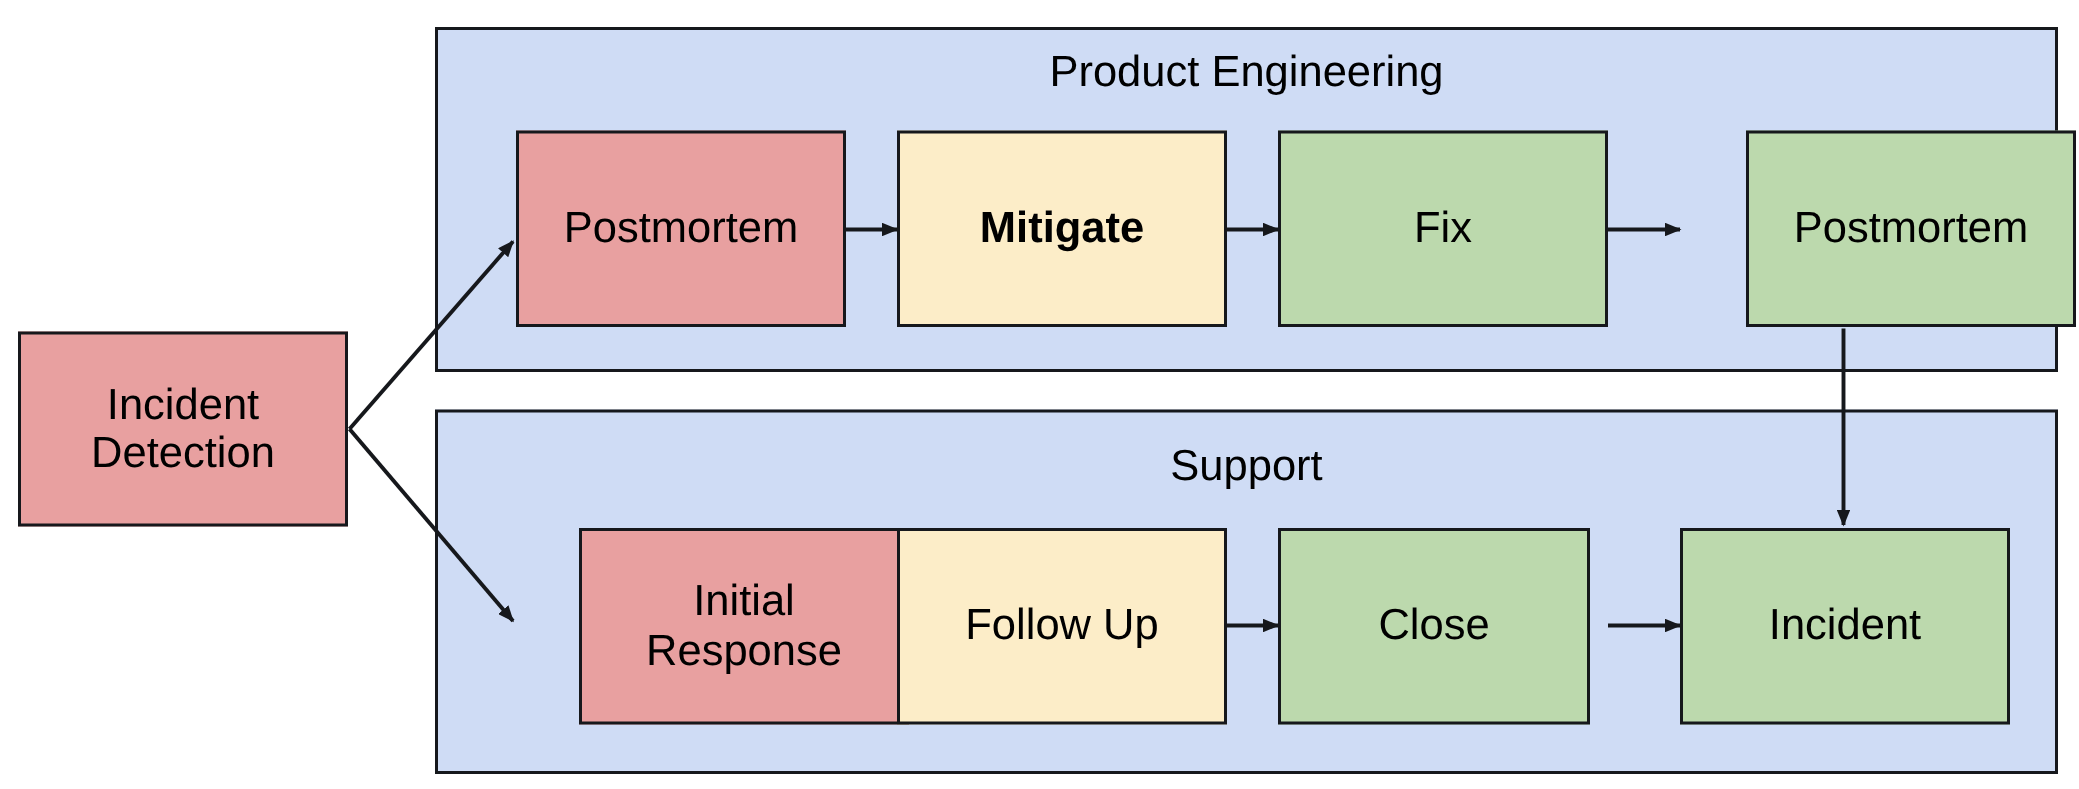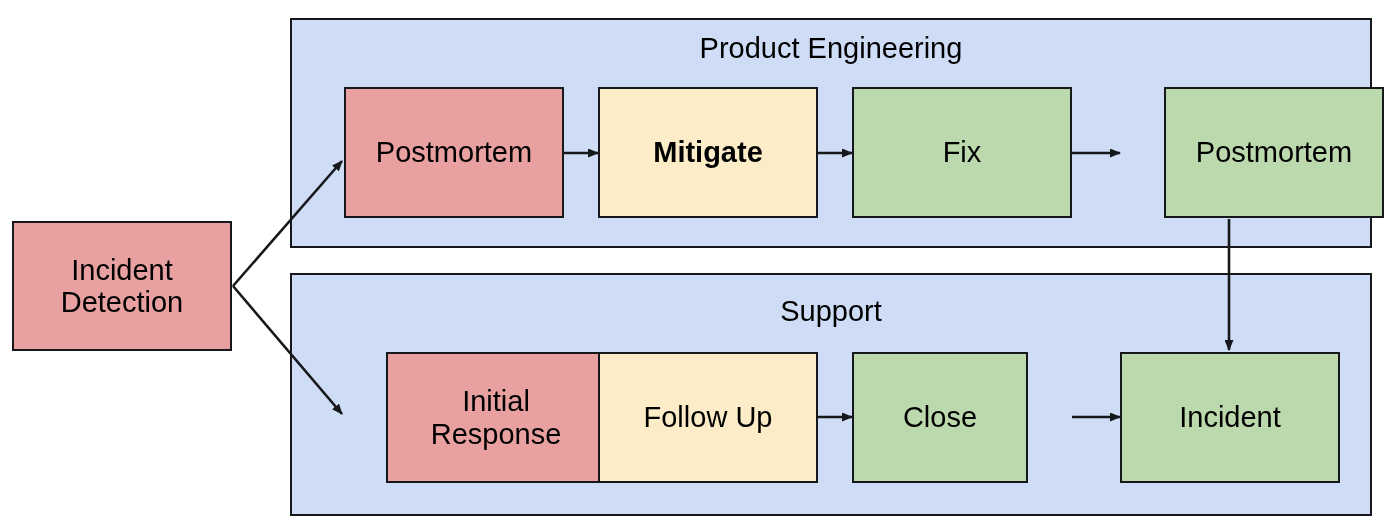--- a/index.html
+++ b/index.html
@@ -93,21 +93,21 @@
       <span>Response</span>
     </div>
   </div>
 
   <div class="node n-yellow" style="left:598px;top:352px;width:220px;height:131px;text-align:right;">
     <div>
       <span>Follow Up</span>
     </div>
   </div>
 
-  <div class="node n-green" style="left:852px;top:352px;width:176px;height:131px;">
+  <div class="node n-green" style="left:852px;top:352px;width:208px;height:131px;">
     <div>
       <span>Close</span>
     </div>
   </div>
 
   <div class="node n-green" style="left:1120px;top:352px;width:220px;height:131px;">
     <div>
       <span>Incident</span>
     </div>
   </div>

